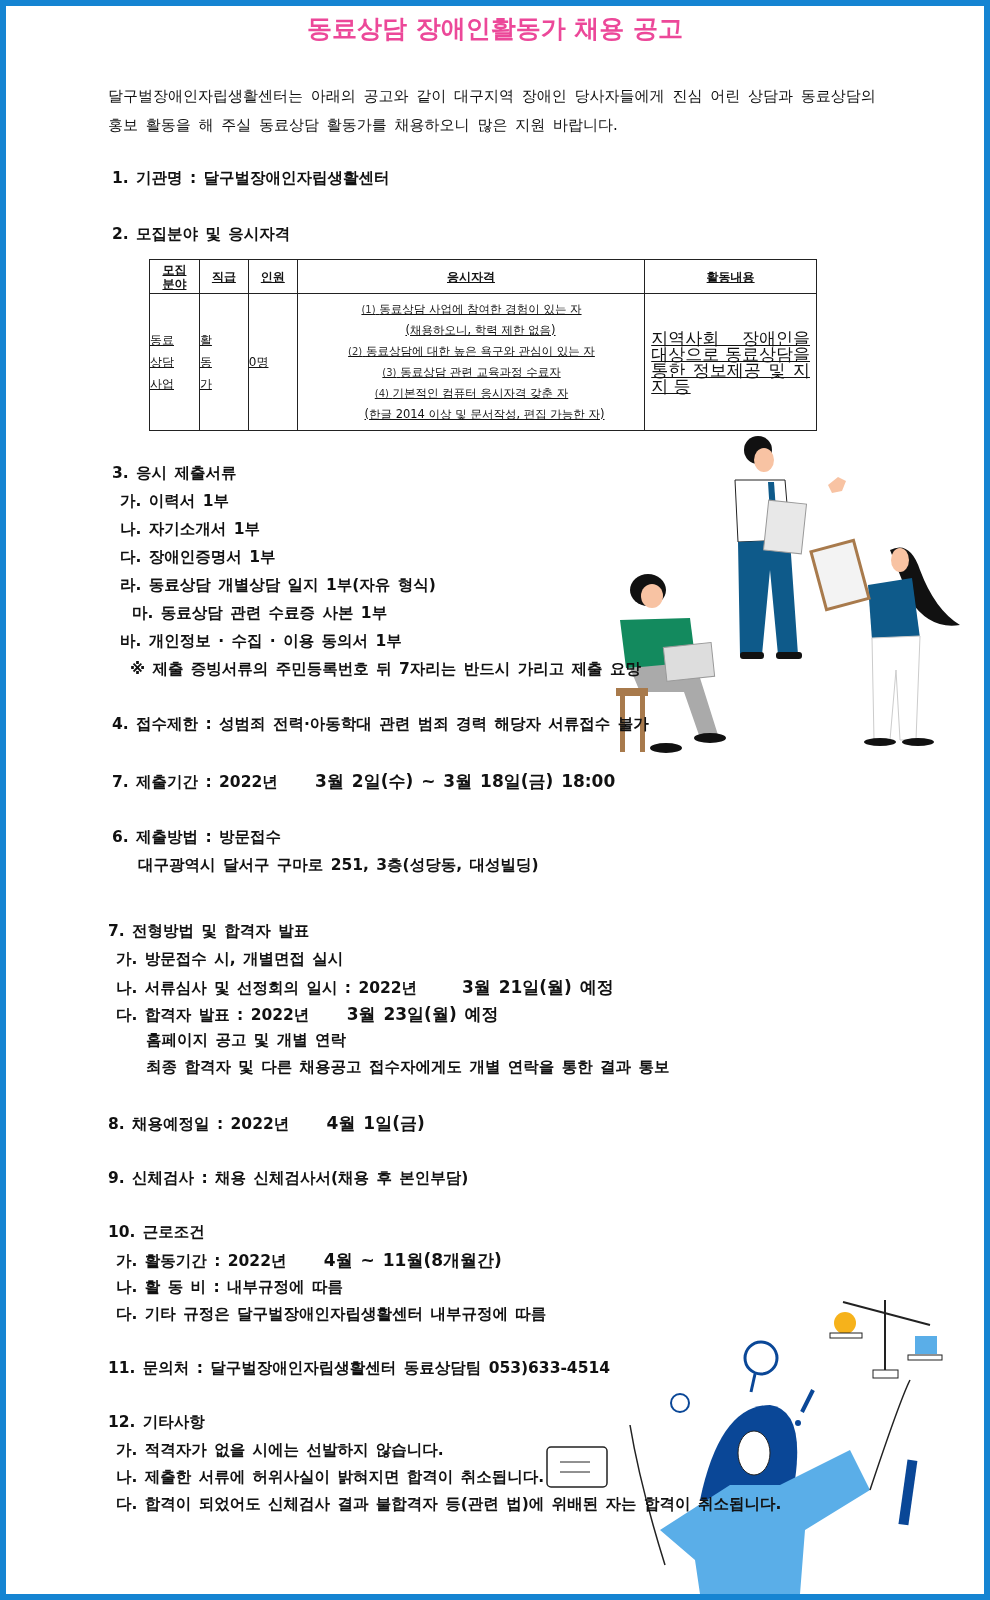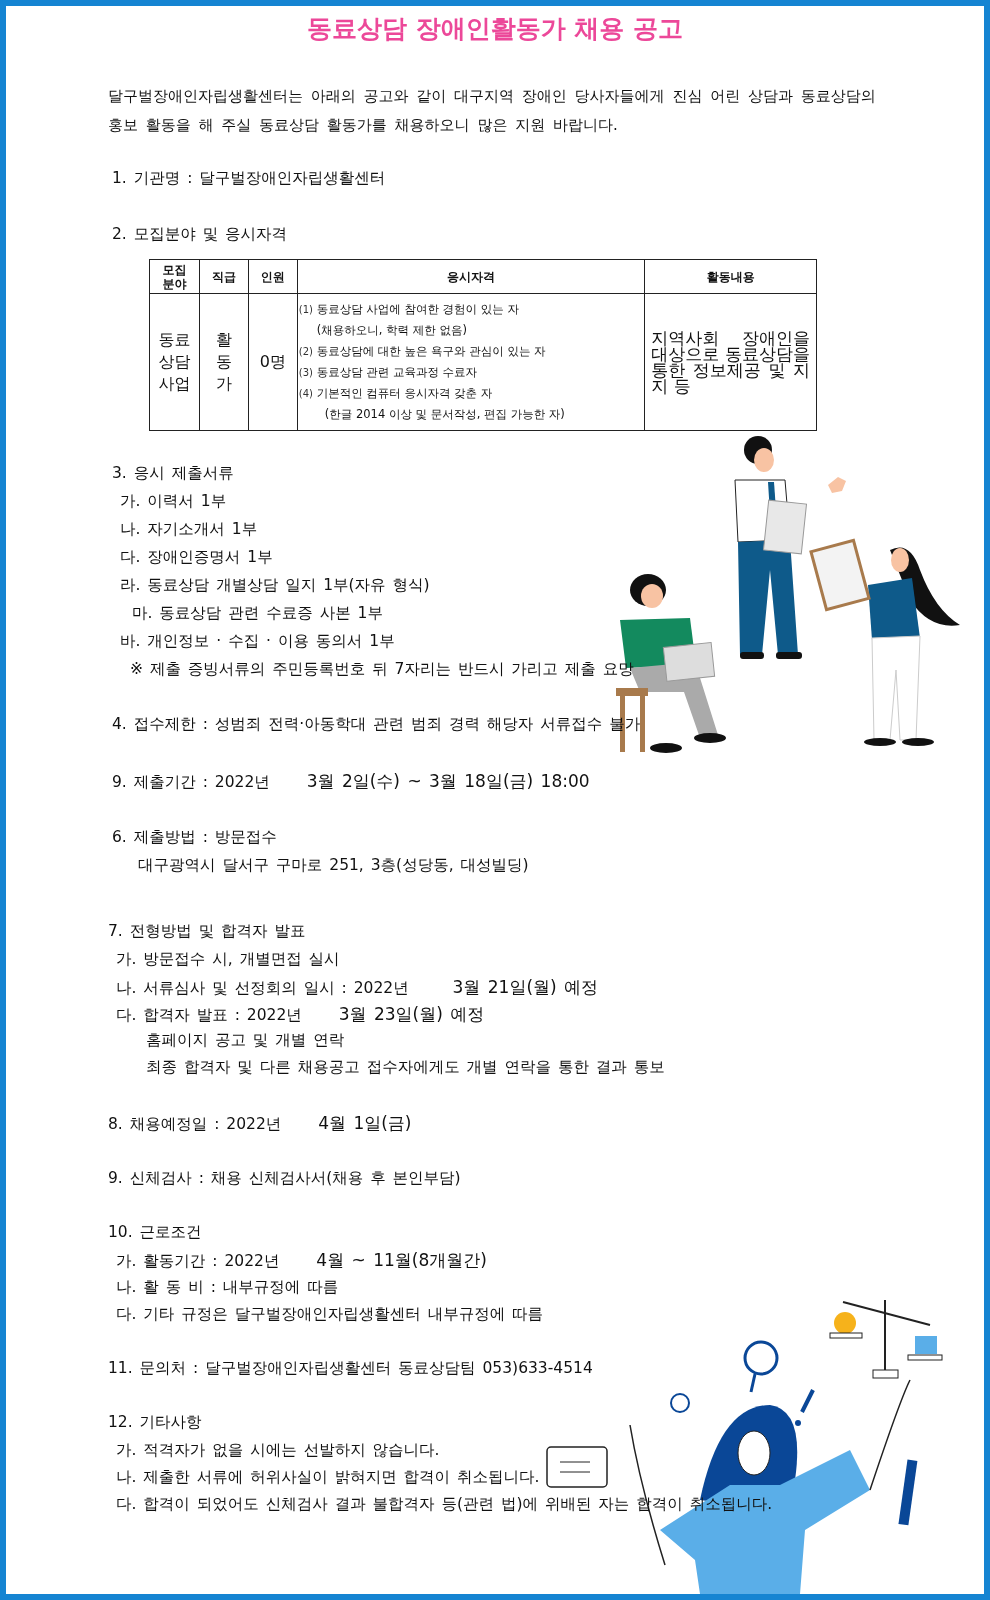--- a/index.html
+++ b/index.html
@@ -15,30 +15,30 @@
     pointer-events: none; z-index: 5;
   }
   .title {
     position: absolute; left: 0; width: 990px; top: 12px; text-align: center;
     font-size: 25px; font-weight: bold; letter-spacing: 0px; color: #ec4899;
   }
   .intro {
     position: absolute; left: 108px; top: 82px; width: 780px;
     font-size: 15px; line-height: 29px; word-spacing: 3px;
   }
-  .line { position: absolute; font-size: 15.5px; white-space: nowrap; word-spacing: 2px; z-index: 2; }
+  .line { position: absolute; font-size: 15.5px; white-space: nowrap; word-spacing: 2px; z-index: 2; font-weight: bold; }
   .line .big { font-size: 17px; margin-left: 30px; }
   table.req {
     position: absolute; left: 149px; top: 259px; width: 668px; height: 172px;
-    border-collapse: collapse; font-size: 11.5px; z-index: 2;
+    border-collapse: collapse; font-size: 11.5px; z-index: 2; text-decoration: underline;
   }
   table.req th, table.req td { border: 1.5px solid #222; padding: 0; }
   table.req th { font-weight: bold; height: 33px; text-align: center; font-size: 12px; line-height: 14px; }
-  table.req td.center { text-align: center; line-height: 22px; font-size: 16px; }
-  table.req td.qual { padding: 2px 0 2px 1px; line-height: 21px; vertical-align: middle; font-size: 11.5px; }
+  table.req td.center { line-height: 22px; font-size: 12px; }
+  table.req td.qual { padding: 2px 0 2px 1px; line-height: 21px; vertical-align: middle; font-size: 11.5px; text-align: center; }
   table.req td.qual .num { font-size: 10px; color: #333; }
   table.req td.act { padding: 0 6px; line-height: 16px; text-align: justify; font-size: 17px; }
   .illus { position: absolute; z-index: 1; }
 </style>
 </head>
 <body>
 
 <div class="frame"></div>
 
 <div class="title">동료상담 장애인활동가 채용 공고</div>
@@ -89,21 +89,21 @@
 <div class="line" style="left:120px;top:519px">나. 자기소개서 1부</div>
 <div class="line" style="left:120px;top:547px">다. 장애인증명서 1부</div>
 <div class="line" style="left:120px;top:575px">라. 동료상담 개별상담 일지 1부(자유 형식)</div>
 <div class="line" style="left:132px;top:603px">마. 동료상담 관련 수료증 사본 1부</div>
 <div class="line" style="left:120px;top:631px">바. 개인정보 · 수집 · 이용 동의서 1부</div>
 <div class="line" style="left:130px;top:659px">※ 제출 증빙서류의 주민등록번호 뒤 7자리는 반드시 가리고 제출 요망</div>
 
 <div class="line" style="left:112px;top:714px">4. 접수제한 : 성범죄 전력·아동학대 관련 범죄 경력 해당자 서류접수 불가</div>
 
 <div class="line" style="left:112px;top:770px">
-  <span>9. 제출기간 : 2022년</span> <span class="big">3월 2일(수) ~ 3월 18일(금) 18:00</span>
+  <span>7. 제출기간 : 2022년</span> <span class="big">3월 2일(수) ~ 3월 18일(금) 18:00</span>
 </div>
 
 <div class="line" style="left:112px;top:827px">6. 제출방법 : 방문접수</div>
 <div class="line" style="left:138px;top:855px">대구광역시 달서구 구마로 251, 3층(성당동, 대성빌딩)</div>
 
 <div class="line" style="left:108px;top:921px">7. 전형방법 및 합격자 발표</div>
 <div class="line" style="left:116px;top:949px">가. 방문접수 시, 개별면접 실시</div>
 <div class="line" style="left:116px;top:976px">
   <span>나. 서류심사 및 선정회의 일시 : 2022년</span>&nbsp; <span class="big">3월 21일(월) 예정</span>
 </div>

